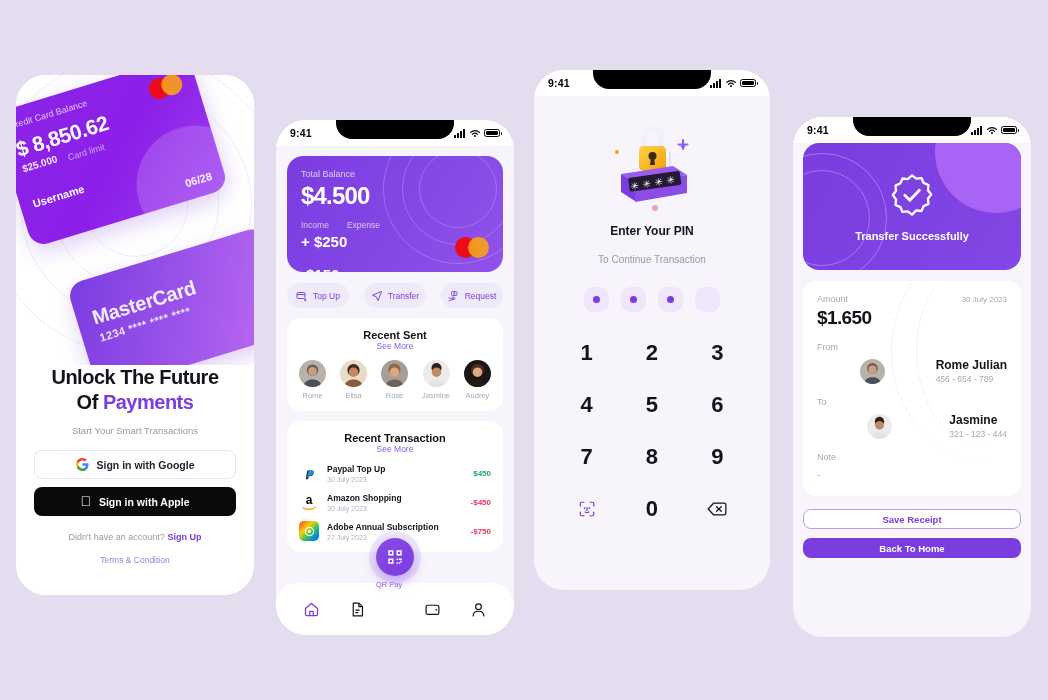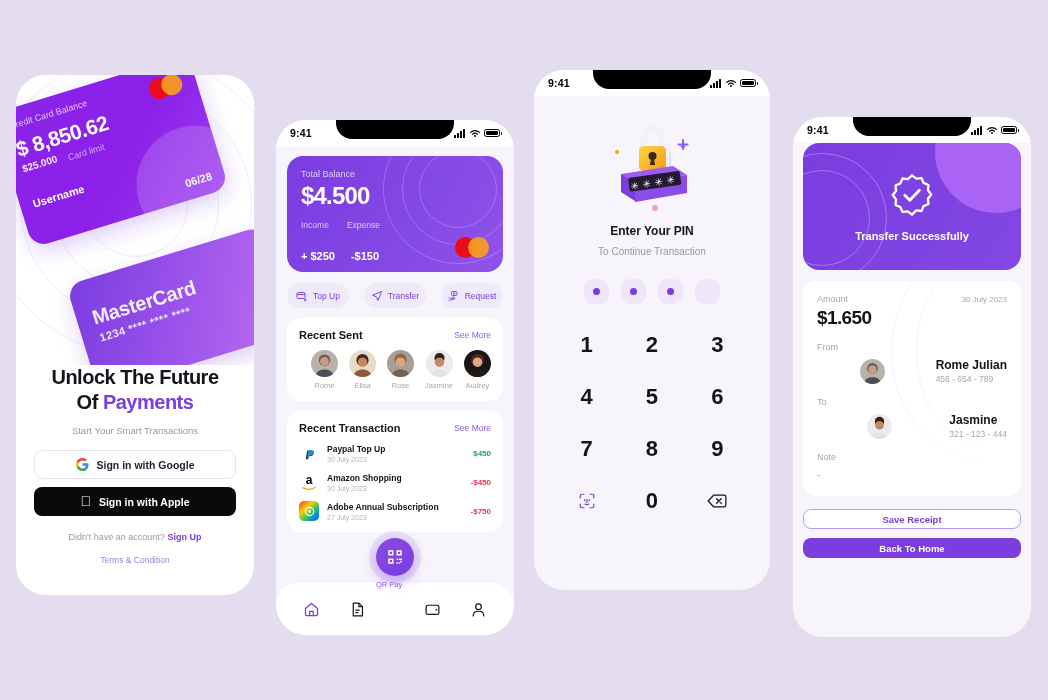--- a/index.html
+++ b/index.html
@@ -126,37 +126,37 @@
   .balcard .swirl span {
     position: absolute; border: 1px solid rgba(255,255,255,.22);
     border-radius: 50%; left: 50%; top: 50%; transform: translate(-50%,-50%);
   }
   .balcard .swirl span:nth-child(1) { width: 150px; height: 150px; }
   .balcard .swirl span:nth-child(2) { width: 112px; height: 112px; }
   .balcard .swirl span:nth-child(3) { width: 78px; height: 78px; }
   .bal-label { font-size: 9px; color: rgba(255,255,255,.72); }
   .bal-amount { margin-top: 3px; font-size: 24px; font-weight: 700; letter-spacing: -.8px; }
   .bal-legend { margin-top: 10px; display: flex; gap: 18px; font-size: 8.5px; color: rgba(255,255,255,.68); }
-  .bal-vals { margin-top: 20px; display: flex; gap: 16px; font-size: 11px; font-weight: 600; }
+  .bal-vals { margin-top: 3px; display: flex; gap: 16px; font-size: 15px; font-weight: 600; flex-direction: column; }
   .balcard .mclogo { right: 14px; bottom: 14px; top: auto; }
 
   .actions { margin-top: 11px; display: flex; gap: 15px; }
   .action-pill {
     flex: 1; height: 25px; border-radius: 13px; background: #efeaf9;
     display: flex; align-items: center; justify-content: center; gap: 5px;
     font-size: 8.5px; color: #7b3ce0; cursor: pointer;
   }
   .action-pill svg { flex: none; }
 
   .panel { margin-top: 10px; background: #fff; border-radius: 14px; padding: 11px 12px; }
-  .panel-head { display: flex; align-items: center; justify-content: space-between; }
+  .panel-head { display: flex; align-items: center; justify-content: space-between; flex-direction: column; }
   .panel-title { font-size: 11px; font-weight: 700; color: #14121a; }
   .panel-more { font-size: 8.5px; color: #8a5ce8; cursor: pointer; }
 
-  .contacts { margin-top: 9px; display: flex; justify-content: space-between; margin-left: 12px; }
+  .contacts { margin-top: 9px; display: flex; justify-content: space-between; }
   .contact { text-align: center; cursor: pointer; }
   .avatar {
     width: 27px; height: 27px; border-radius: 50%; margin: 0 auto;
     overflow: hidden; position: relative;
   }
   .contact-name { margin-top: 4px; font-size: 7.5px; color: #a9a5b4; }
 
   .tx { display: flex; align-items: center; gap: 8px; margin-top: 9px; }
   .tx-icon {
     width: 20px; height: 20px; border-radius: 5px; flex: none;
@@ -187,21 +187,21 @@
     box-shadow: 0 0 0 7px rgba(139,82,230,.13), 0 5px 14px rgba(123,60,224,.4);
     display: flex; align-items: center; justify-content: center;
     margin: 0 auto; cursor: pointer;
   }
   .fab-label { margin-top: 4px; font-size: 7.5px; color: #8a5ce8; }
 
   
   .pin-body { padding: 16px 20px 0; text-align: center; }
   .lock-art { height: 112px; display: flex; align-items: center; justify-content: center; position: relative; }
   .pin-title { font-size: 12px; font-weight: 700; color: #14121a; }
-  .pin-sub { margin-top: 8px; font-size: 10px; color: #9a96a6; text-align: center; }
+  .pin-sub { margin-top: 16px; font-size: 10px; color: #9a96a6; text-align: center; }
   .pin-dots { margin-top: 22px; display: flex; justify-content: center; gap: 12px; }
   .pin-dot {
     width: 25px; height: 25px; border-radius: 9px; background: #f0e6fb;
     display: flex; align-items: center; justify-content: center; cursor: pointer;
   }
   .pin-dot i { width: 7px; height: 7px; border-radius: 50%; background: #7b3ce0; display: block; }
   .keypad {
     margin-top: 26px; display: grid;
     grid-template-columns: repeat(3,1fr); row-gap: 22px;
   }

